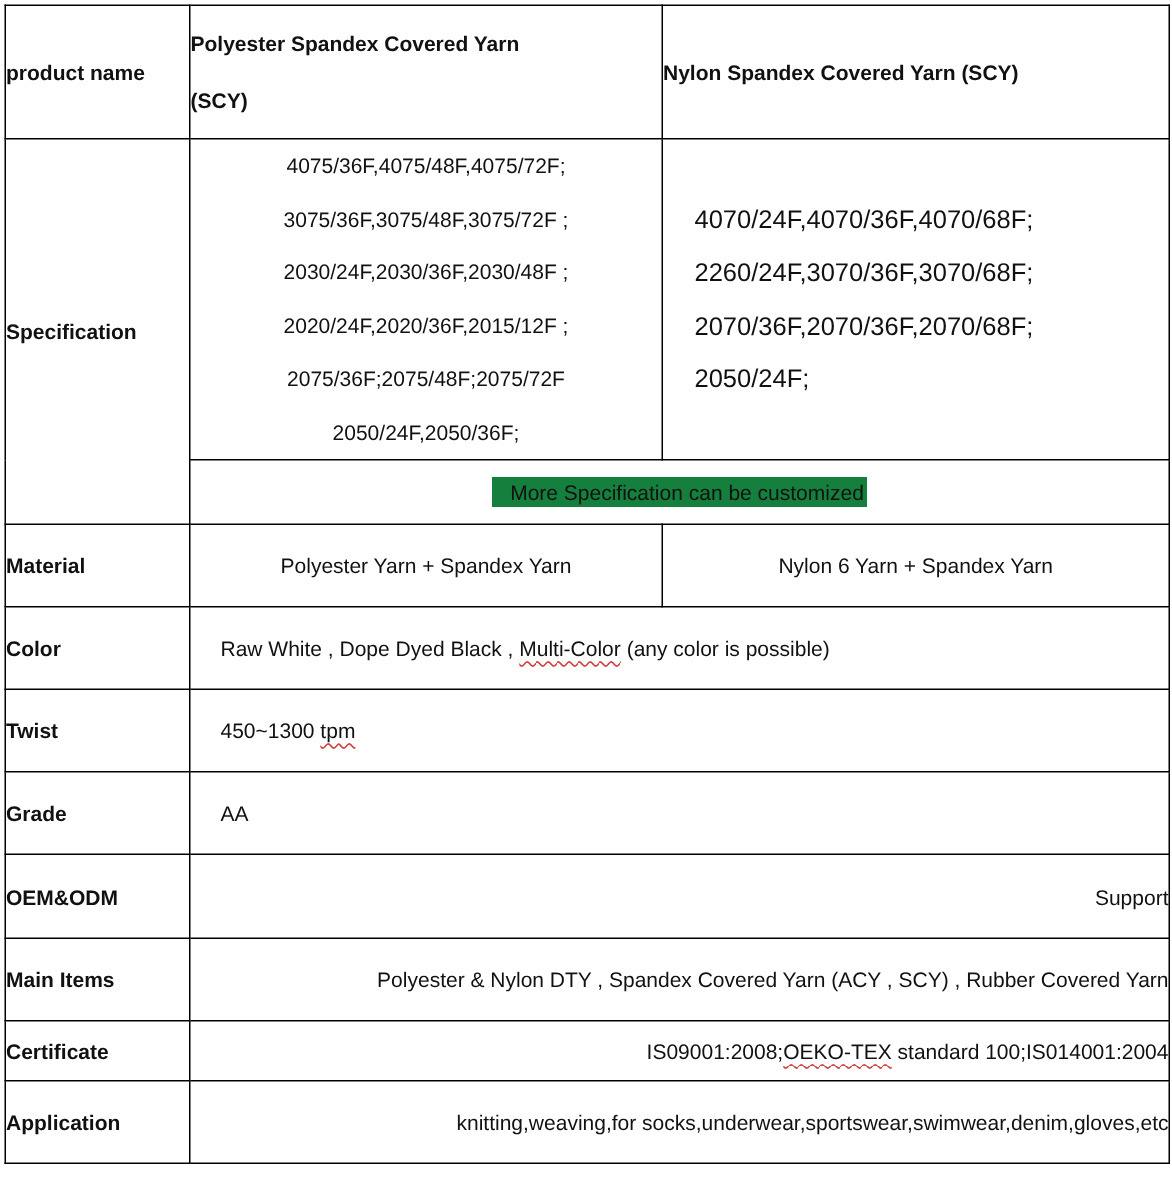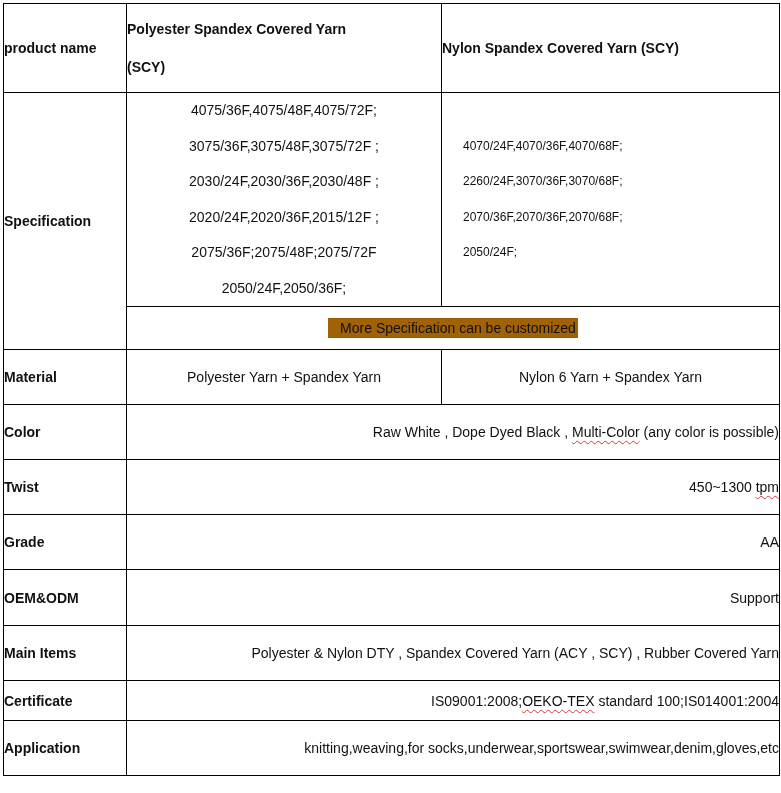--- a/index.html
+++ b/index.html
@@ -7,27 +7,27 @@
          font-family: "Liberation Sans", "DejaVu Sans", sans-serif; color: #111; }
   table.spec { position: absolute; left: 3px; top: 3px; width: 776px;
                border-collapse: collapse; table-layout: fixed; }
   table.spec td { border: 1.5px solid #000; padding: 0; vertical-align: middle; font-size: 14px; }
   col.c1 { width: 123px; }
   col.c2 { width: 315px; }
   col.c3 { width: 338px; }
   .lbl { font-weight: bold; text-align: left; font-size: 14.5px; }
   .hdr { font-weight: bold; font-size: 14.5px; line-height: 38px; }
   .center { text-align: center; }
-  .left { text-align: right; padding-left: 20px !important; margin-top: 32px; }
+  .left { text-align: left; padding-left: 20px !important; margin-top: 32px; }
   .left-tight { text-align: right; padding-left: 11px !important; }
   .speclist { text-align: center; }
   .speclist div { line-height: 35.5px; font-size: 14px; }
   .speclist-r { text-align: left; padding-left: 21px !important; }
-  .speclist-r div { line-height: 35.5px; font-size: 12px; }
-  .hl { background: #a16207; padding: 2px 2px 2px 12px; }
+  .speclist-r div { line-height: 35.5px; font-size: 17px; }
+  .hl { background: #15803d; padding: 2px 2px 2px 12px; }
   .squiggle { text-decoration: underline wavy #d04040; text-decoration-thickness: 1px; text-underline-offset: 3px; }
 </style>
 </head>
 <body>
 
 <table class="spec">
   <colgroup>
       <col class="c1">
       <col class="c2">
       <col class="c3">

